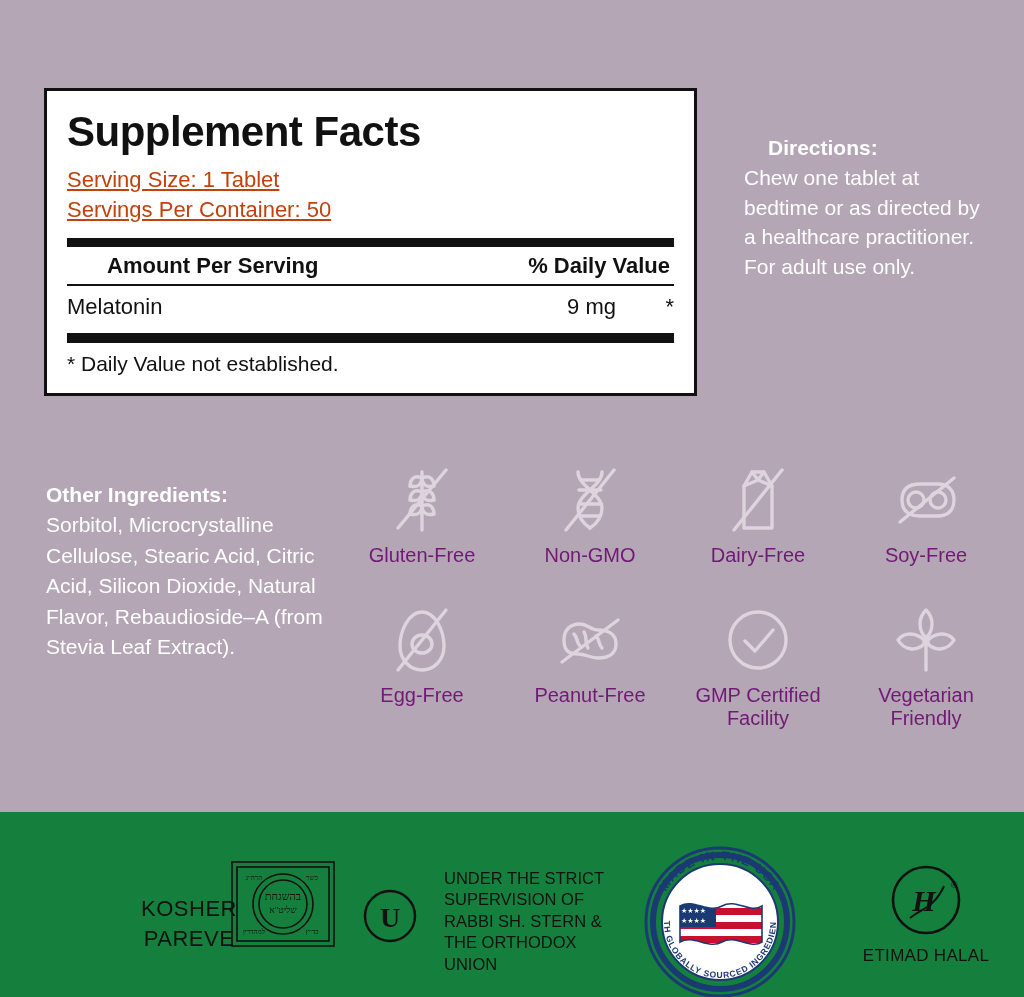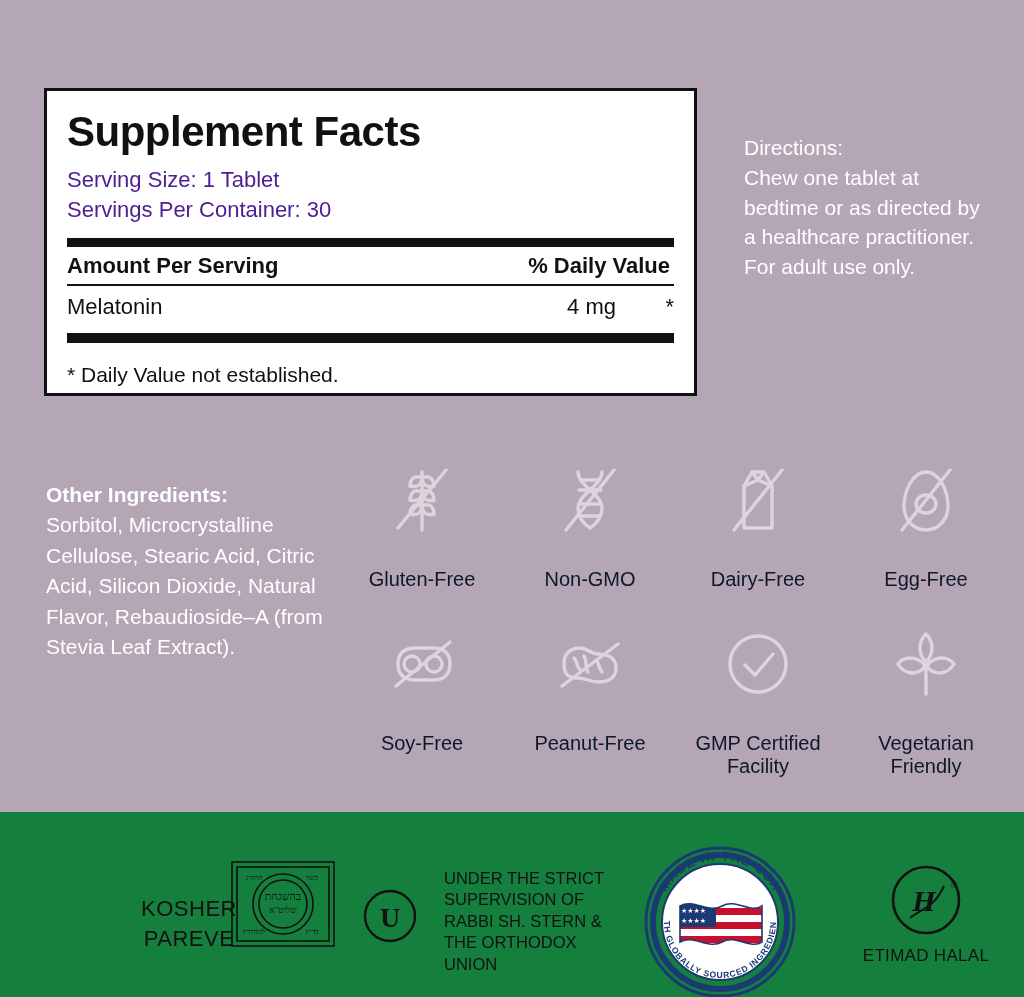--- a/index.html
+++ b/index.html
@@ -27,72 +27,74 @@
   .sf-title {
     font-size: 42px;
     font-weight: bold;
     letter-spacing: -0.5px;
     color: #111;
     line-height: 1.0;
     margin: 4px 0 12px 0;
   }
   .sf-serving {
     font-size: 22px;
-    color: #4c1d95;
+    color: #c2410c;
     line-height: 1.35;
+    text-decoration: underline;
   }
   .rule-thick {
     border-top: 9px solid #111;
     margin-top: 14px;
   }
   .rule-med {
     border-top: 2px solid #111;
   }
   .rule-thick2 {
     border-top: 10px solid #111;
     margin-top: 4px;
   }
   .sf-row {
     display: flex;
     align-items: baseline;
     justify-content: space-between;
     font-size: 22px;
     color: #111;
     padding: 6px 0 7px 0;
+    margin-left: 40px;
   }
   .sf-row.header { font-weight: bold; padding-bottom: 5px; }
   .sf-row .col-name { flex: 0 0 auto; }
   .sf-row .col-dv { flex: 0 0 auto; margin-left: auto; padding-right: 4px; }
   .sf-amt-row {
     display: flex;
     align-items: flex-end;
     font-size: 22px;
     color: #111;
     padding: 8px 0 9px 0;
   }
   .sf-amt-row .nut-name { flex: 1 1 auto; }
   .sf-amt-row .nut-amt { width: 150px; text-align: right; }
   .sf-amt-row .nut-dv { width: 58px; text-align: right; }
   .sf-footnote {
     font-size: 21px;
     color: #111;
-    padding-top: 20px;
+    padding-top: 9px;
   }
 
   
   .directions {
     position: absolute;
     left: 744px;
     top: 133px;
     width: 250px;
     color: #ffffff;
     font-size: 21px;
     line-height: 1.42;
   }
-  .directions .dir-head { font-weight: normal; }
+  .directions .dir-head { font-weight: bold; margin-left: 24px; }
 
   
   .other-ing {
     position: absolute;
     left: 46px;
     top: 480px;
     width: 290px;
     color: #ffffff;
     font-size: 21px;
     line-height: 1.45;
@@ -116,22 +118,22 @@
     justify-content: flex-start;
   }
   .icon-art {
     width: 100px;
     height: 92px;
     display: flex;
     align-items: center;
     justify-content: center;
   }
   .icon-label {
-    margin-top: 24px;
-    color: #0f172a;
+    margin-top: 0;
+    color: #701a75;
     font-size: 20px;
     text-align: center;
     line-height: 1.18;
   }
 
   
   .bottom-bar {
     position: absolute;
     left: 0;
     top: 812px;
@@ -189,34 +191,34 @@
     color: #111;
     letter-spacing: 0.3px;
   }
 </style>
 </head>
 <body>
 
 <div class="sf-panel">
   <div class="sf-title">Supplement Facts</div>
   <div class="sf-serving">Serving Size: 1 Tablet</div>
-  <div class="sf-serving">Servings Per Container: 30</div>
+  <div class="sf-serving">Servings Per Container: 50</div>
 
   <div class="rule-thick"></div>
 
   <div class="sf-row header">
     <span class="col-name">Amount Per Serving</span>
     <span class="col-dv">% Daily Value</span>
   </div>
 
   <div class="rule-med"></div>
 
   <div class="sf-amt-row">
     <span class="nut-name">Melatonin</span>
-    <span class="nut-amt">4  mg</span>
+    <span class="nut-amt">9  mg</span>
     <span class="nut-dv">*</span>
   </div>
 
   <div class="rule-thick2"></div>
 
   <div class="sf-footnote">* Daily Value not established.</div>
 </div>
 
 <div class="directions">
   <div class="dir-head">Directions:</div>
@@ -269,38 +271,38 @@
         <path d="M42 20 L48 28 L54 20"></path>
         <line x1="24" y1="78" x2="72" y2="18"></line>
       </svg>
     </div>
     <div class="icon-label">Dairy-Free</div>
   </div>
 
   <div class="icon-cell">
     <div class="icon-art">
       <svg width="96" height="92" viewBox="0 0 96 92" fill="none" stroke="#ddd4dd" stroke-width="3.4" stroke-linecap="round">
-        <path d="M48 20 C34 20 26 40 26 54 C26 68 36 78 48 78 C60 78 70 68 70 54 C70 40 62 20 48 20 Z"></path>
-        <ellipse cx="48" cy="52" rx="10" ry="9"></ellipse>
-        <line x1="24" y1="78" x2="72" y2="18"></line>
-      </svg>
-    </div>
-    <div class="icon-label">Egg-Free</div>
-  </div>
-
-  <div class="icon-cell">
-    <div class="icon-art">
-      <svg width="96" height="92" viewBox="0 0 96 92" fill="none" stroke="#ddd4dd" stroke-width="3.4" stroke-linecap="round">
         <path d="M24 48 C24 36 32 32 42 32 L60 32 C70 32 76 38 76 48 C76 58 70 64 60 64 L42 64 C32 64 24 60 24 48 Z"></path>
         <circle cx="38" cy="48" r="8"></circle>
         <circle cx="60" cy="48" r="8"></circle>
         <line x1="22" y1="70" x2="76" y2="26"></line>
       </svg>
     </div>
     <div class="icon-label">Soy-Free</div>
+  </div>
+
+  <div class="icon-cell">
+    <div class="icon-art">
+      <svg width="96" height="92" viewBox="0 0 96 92" fill="none" stroke="#ddd4dd" stroke-width="3.4" stroke-linecap="round">
+        <path d="M48 20 C34 20 26 40 26 54 C26 68 36 78 48 78 C60 78 70 68 70 54 C70 40 62 20 48 20 Z"></path>
+        <ellipse cx="48" cy="52" rx="10" ry="9"></ellipse>
+        <line x1="24" y1="78" x2="72" y2="18"></line>
+      </svg>
+    </div>
+    <div class="icon-label">Egg-Free</div>
   </div>
 
   <div class="icon-cell">
     <div class="icon-art">
       <svg width="96" height="92" viewBox="0 0 96 92" fill="none" stroke="#ddd4dd" stroke-width="3.4" stroke-linecap="round">
         <path d="M22 48 C22 38 28 32 38 32 C46 32 48 38 56 38 C66 38 74 42 74 52 C74 62 66 66 56 66 C48 66 44 62 36 62 C26 62 22 58 22 48 Z"></path>
         <path d="M32 42 C36 46 34 50 38 54"></path>
         <path d="M42 40 C46 46 42 50 46 56"></path>
         <path d="M54 44 C58 48 56 52 60 56"></path>
         <line x1="20" y1="70" x2="76" y2="28"></line>

